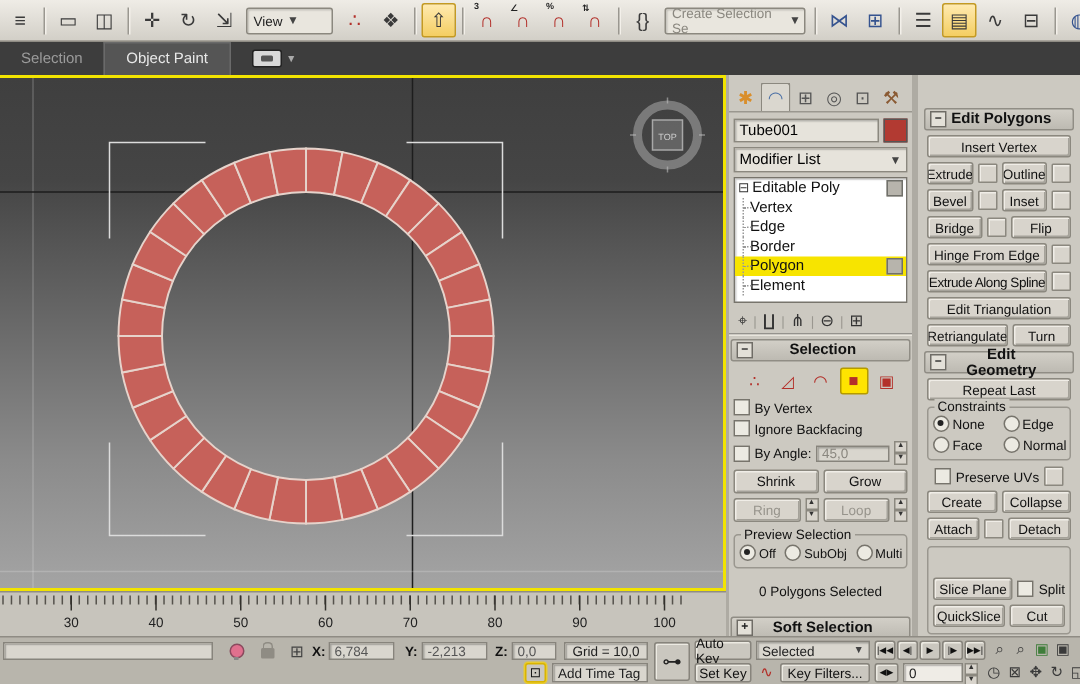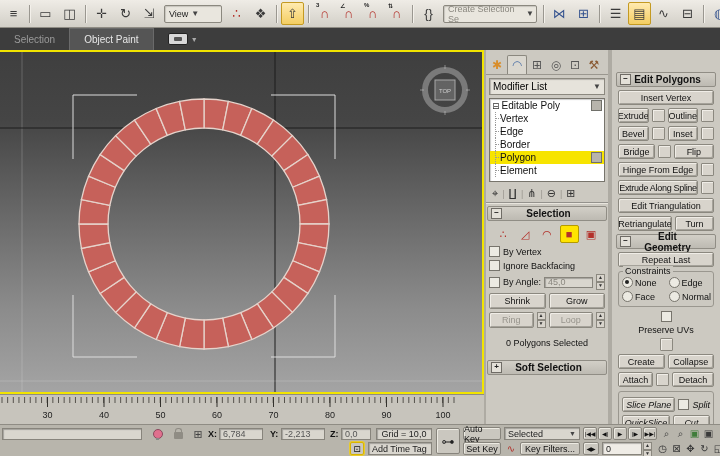--- a/index.html
+++ b/index.html
@@ -377,20 +377,26 @@
   <div id="command-panel" class="panel">
     <div id="cp-tabs">
         <div class="cp-tab" style="color: rgb(217, 142, 43);">✱</div>
         <div class="cp-tab active" style="color: rgb(74, 111, 165);">◠</div>
         <div class="cp-tab" style="color: rgb(85, 85, 85);">⊞</div>
         <div class="cp-tab" style="color: rgb(85, 85, 85);">◎</div>
         <div class="cp-tab" style="color: rgb(85, 85, 85);">⊡</div>
         <div class="cp-tab" style="color: rgb(138, 90, 51);">⚒</div>
       </div>
 
+    <div class="prow" style="margin-top:4px;">
+      <div class="sunk" style="flex:1;height:14px;font-size:10px;display:flex;align-items:center;padding:0 3px;">
+          <span>Tube001</span>
+        </div>
+      <div id="obj-color" style="width: 14px; height: 14px; border: 1px solid rgb(85, 85, 85); flex: 0 0 14px; background: rgb(178, 58, 50);"></div>
+    </div>
 
     <div class="prow">
       <div class="sunk" style="flex:1;height:15px;font-size:10px;display:flex;align-items:center;padding:0 3px;">
         <span>Modifier List</span>
         <span style="margin-left:auto;font-size:8px;color:#444;">▼</span>
       </div>
     </div>
 
     <div id="stack-list">
         <div class="st-row">
@@ -467,20 +473,31 @@
           <b>▲</b>
           <b>▼</b>
         </span>
       <div class="btn tall dis" style="flex:1;">Loop</div>
       <span class="spin">
           <b>▲</b>
           <b>▼</b>
         </span>
     </div>
 
+    <div class="group" style="margin-top:8px;">
+      <span class="gtitle">Preview Selection</span>
+      <div class="prow" style="margin:4px 1px 1px;gap:2px;">
+        <span class="rb sel"></span>
+        <span class="lbl" style="font-size:8.5px;">Off</span>
+        <span class="rb" style="margin-left:4px;"></span>
+        <span class="lbl" style="font-size:8.5px;">SubObj</span>
+        <span class="rb" style="margin-left:4px;"></span>
+        <span class="lbl" style="font-size:8.5px;">Multi</span>
+      </div>
+    </div>
 
     <div class="lbl" style="text-align:center;margin:10px 0 12px;">0 Polygons Selected</div>
 
     <div class="roll-h">
       <span class="pm">+</span>
       <span class="t">Soft Selection</span>
     </div>
   </div>
 
   <div id="edit-panel" class="panel">
@@ -542,36 +559,36 @@
         <span class="lbl">Edge</span>
       </div>
       <div class="prow" style="margin:3px 1px 1px;gap:2px;">
         <span class="rb"></span>
         <span class="lbl">Face</span>
         <span class="rb" style="margin-left:12px;"></span>
         <span class="lbl">Normal</span>
       </div>
     </div>
 
-    <div class="prow" style="justify-content:center;flex-direction:column;">
+    <div class="prow" style="justify-content:center;">
       <span class="cb"></span>
       <span class="lbl">Preserve UVs</span>
       <span class="sbox"></span>
     </div>
     <div class="prow">
       <div class="btn" style="flex:1;">Create</div>
       <div class="btn" style="flex:1;">Collapse</div>
     </div>
     <div class="prow">
       <div class="btn" style="flex:1;">Attach</div>
       <span class="sbox"></span>
       <div class="btn" style="flex:1.2;">Detach</div>
     </div>
 
-    <div class="group" style="padding-top:4px;font-style:italic;">
+    <div class="group" style="padding-top:19px;">
       <div class="prow" style="margin:1px;">
         <div class="btn" style="flex:1.4;">Slice Plane</div>
         <span class="cb"></span>
         <span class="lbl">Split</span>
       </div>
       <div class="prow" style="margin:3px 1px 1px;">
         <div class="btn" style="flex:1.3;">QuickSlice</div>
         <div class="btn" style="flex:1;">Cut</div>
       </div>
     </div>

